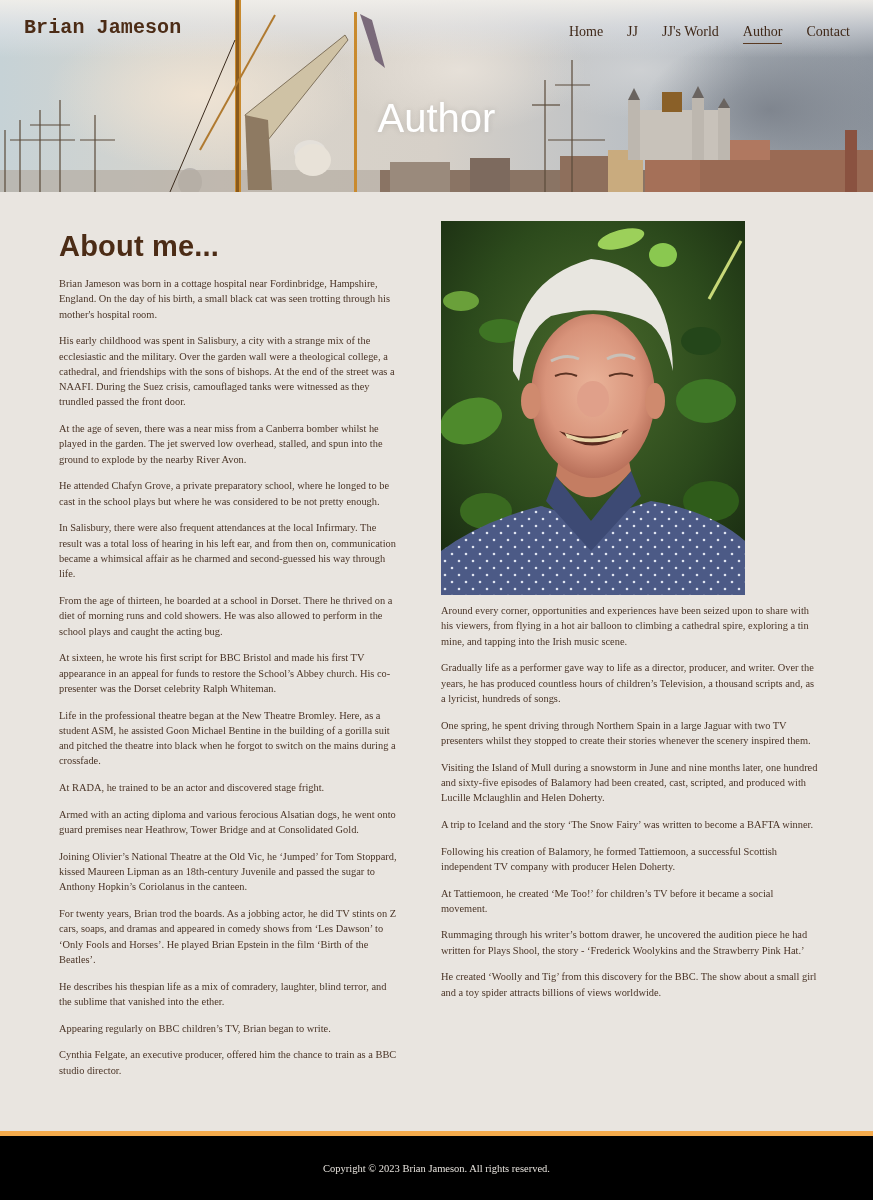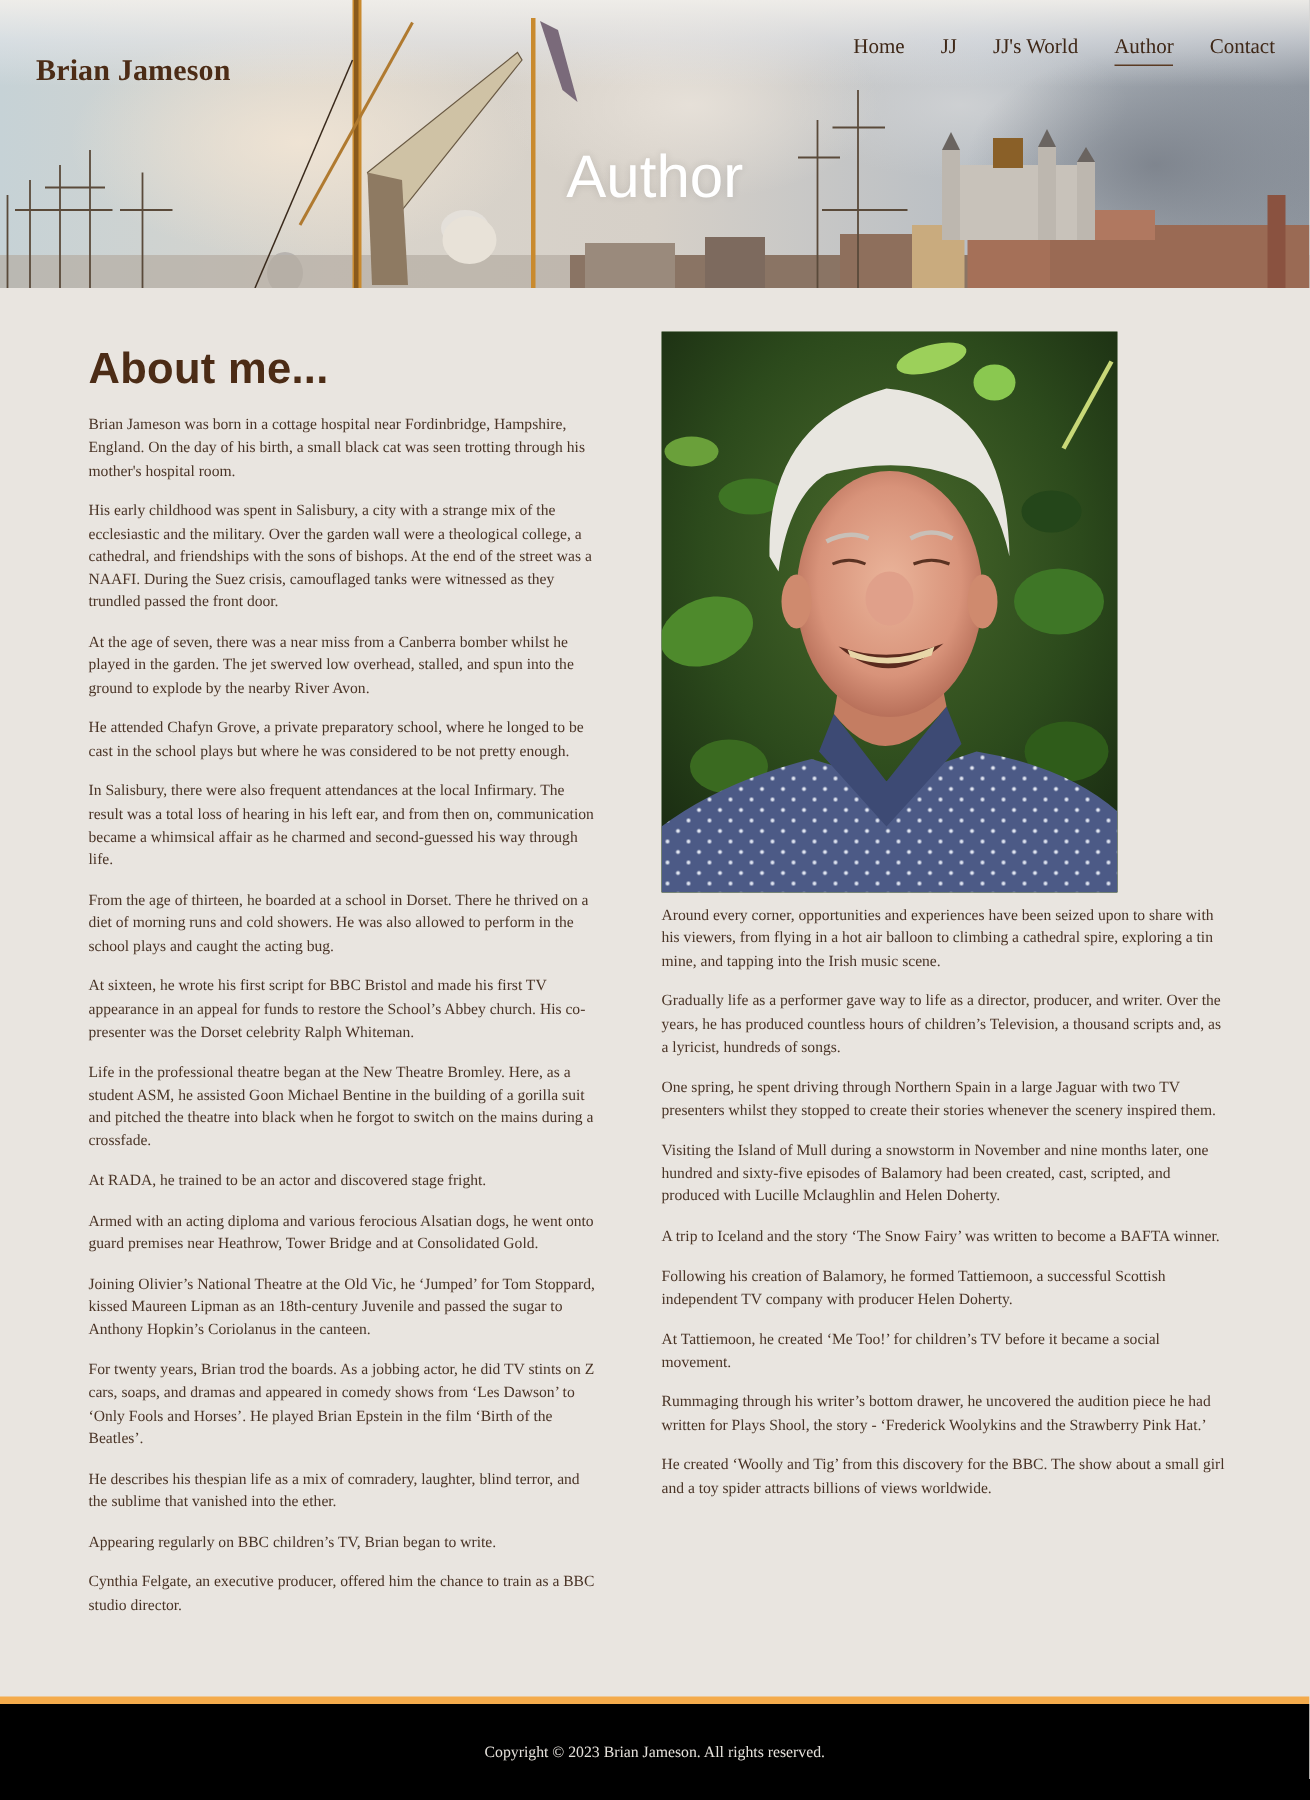--- a/index.html
+++ b/index.html
@@ -16,22 +16,22 @@
         linear-gradient(180deg, rgba(240,238,234,0.95) 0%, rgba(230,232,236,0.55) 14%, rgba(0,0,0,0) 30%),
         radial-gradient(ellipse 220px 110px at 200px 95px, rgba(240,228,212,0.95), rgba(240,228,212,0) 70%),
         radial-gradient(ellipse 180px 90px at 460px 70px, rgba(232,226,218,0.9), rgba(232,226,218,0) 70%),
         radial-gradient(ellipse 180px 110px at 770px 110px, rgba(112,118,128,0.7), rgba(112,118,128,0) 70%),
         radial-gradient(ellipse 160px 70px at 640px 70px, rgba(208,210,212,0.9), rgba(208,210,212,0) 70%),
         linear-gradient(90deg, #c6d2d6 0%, #d9d4cb 25%, #d6d0c8 50%, #b8bec4 75%, #8e959e 100%);
     }
     .hero svg.scene { position: absolute; left: 0; top: 0; width: 873px; height: 192px; }
 
     .brand {
-      position: absolute; left: 24px; top: 36px;
-      font-family: Liberation Serif, serif;
+      position: absolute; left: 24px; top: 16px;
+      font-family: Liberation Mono, monospace;
       font-size: 20px; font-weight: bold; color: #4c2c16; letter-spacing: 0.1px;
       text-decoration: none;
     }
     .nav { position: absolute; right: 23px; top: 24px; display: flex; gap: 24px; text-align: center; }
     .nav a {
       font-family: "Liberation Serif", "DejaVu Serif", serif;
       font-size: 14px; color: #3f2818; text-decoration: none; padding-bottom: 3px;
       border-bottom: 1.5px solid transparent;
     }
     .nav a.active { border-bottom-color: #5a3a22; }
@@ -224,21 +224,21 @@
         <ellipse cx="152" cy="178" rx="16" ry="18" fill="#e0a08a"></ellipse>
 
         <path d="M118 210 Q152 240 188 208 Q152 222 118 210 Z" fill="#5a2a1e"></path>
         <path d="M124 212 Q152 224 182 210 L180 216 Q152 226 126 217 Z" fill="#e8d6a8"></path>
       </svg>
     </div>
 
     <p class="para">Around every corner, opportunities and experiences have been seized upon to share with his viewers, from flying in a hot air balloon to climbing a cathedral spire, exploring a tin mine, and tapping into the Irish music scene.</p>
     <p class="para">Gradually life as a performer gave way to life as a director, producer, and writer. Over the years, he has produced countless hours of children’s Television, a thousand scripts and, as a lyricist, hundreds of songs.</p>
     <p class="para">One spring, he spent driving through Northern Spain in a large Jaguar with two TV presenters whilst they stopped to create their stories whenever the scenery inspired them.</p>
-    <p class="para">Visiting the Island of Mull during a snowstorm in November and nine months later, one hundred and sixty-five episodes of Balamory had been created, cast, scripted, and produced with Lucille Mclaughlin and Helen Doherty.</p>
+    <p class="para">Visiting the Island of Mull during a snowstorm in June and nine months later, one hundred and sixty-five episodes of Balamory had been created, cast, scripted, and produced with Lucille Mclaughlin and Helen Doherty.</p>
     <p class="para">A trip to Iceland and the story ‘The Snow Fairy’ was written to become a BAFTA winner.</p>
     <p class="para">Following his creation of Balamory, he formed Tattiemoon, a successful Scottish independent TV company with producer Helen Doherty.</p>
     <p class="para">At Tattiemoon, he created ‘Me Too!’ for children’s TV before it became a social movement.</p>
     <p class="para">Rummaging through his writer’s bottom drawer, he uncovered the audition piece he had written for Plays Shool, the story - ‘Frederick Woolykins and the Strawberry Pink Hat.’</p>
     <p class="para">He created ‘Woolly and Tig’ from this discovery for the BBC. The show about a small girl and a toy spider attracts billions of views worldwide.</p>
   </section>
 </main>
 
 <div class="footer-bar"></div>
 <footer class="footer">

